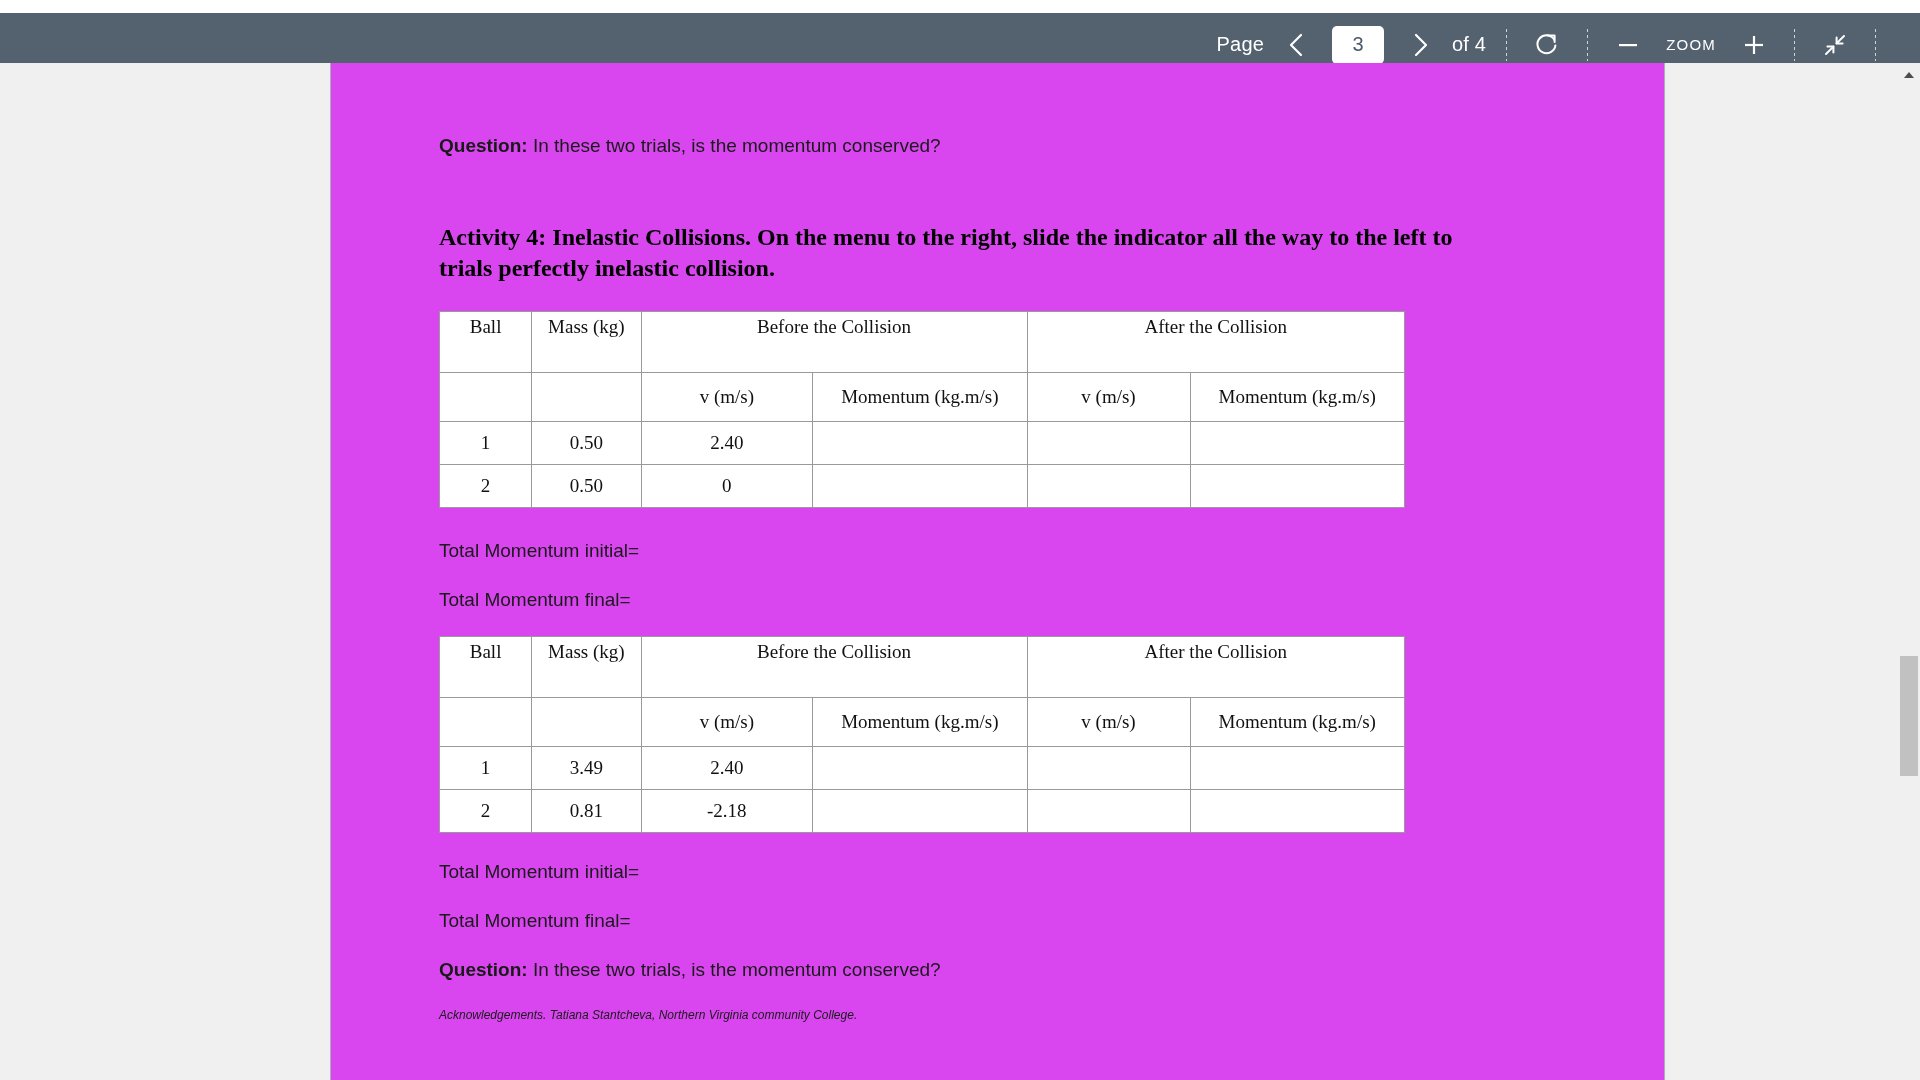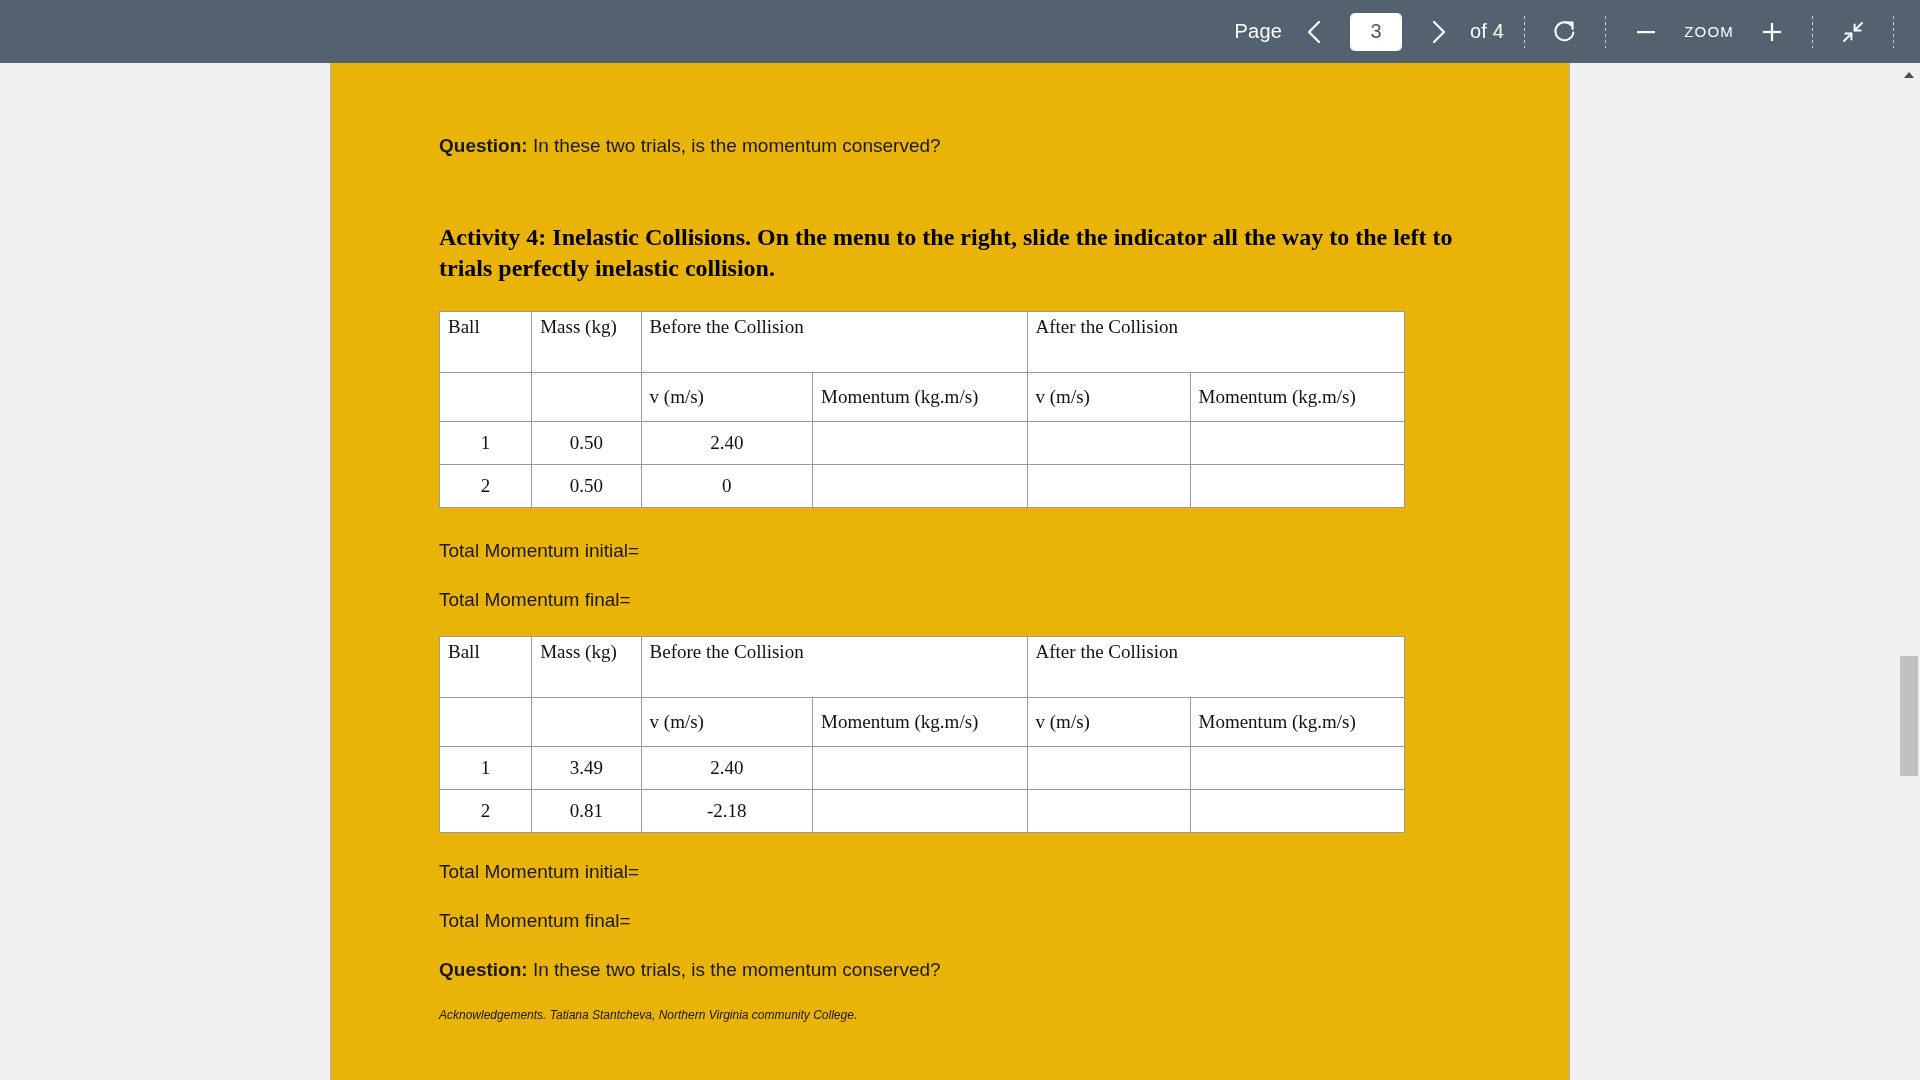--- a/index.html
+++ b/index.html
@@ -10,29 +10,29 @@
     width: 1920px;
     height: 1080px;
     overflow: hidden;
     background: #ffffff;
     font-family: "Liberation Sans", sans-serif;
   }
 
   
   .toolbar {
     position: absolute;
-    left: 0; top: 0;
+    left: 0; top: 13px;
     width: 1920px;
     height: 63px;
     background: #54616f;
     display: flex;
     align-items: center;
     justify-content: flex-end;
     box-sizing: border-box;
-    padding-right: 12px;
+    padding-right: 30px;
   }
   .tb-group {
     display: flex;
     align-items: center;
     height: 63px;
   }
   .tb-label {
     color: #ffffff;
     font-size: 20px;
     letter-spacing: .2px;
@@ -95,23 +95,23 @@
     height: 1017px;
     background: #f0f0f0;
     overflow: hidden;
   }
 
   
   .page-sheet {
     position: absolute;
     left: 330px;
     top: 0;
-    width: 1240px;
+    width: 1335px;
     height: 1017px;
-    background: #eab308;
+    background: #d946ef;
     border-left: 1px solid #aab0b6;
     border-right: 1px solid #aab0b6;
     box-sizing: border-box;
   }
   .page-body {
     position: absolute;
     left: 108px;
     top: 0px;
     width: 1060px;
   }
@@ -152,20 +152,21 @@
     font-family: "Liberation Serif", serif;
     font-size: 19px;
     color: #111111;
     background: #ffffff;
   }
   table.phys td {
     border: 1px solid #9a9a9a;
     padding: 4px 8px;
     vertical-align: top;
     background: #ffffff;
+    text-align: center;
   }
   table.phys td.c { text-align: center; vertical-align: middle; }
   table.phys tr.r-head td { height: 52px; }
   table.phys tr.r-sub  td { height: 40px; vertical-align: middle; }
   table.phys tr.r-data td { height: 34px; vertical-align: middle; }
 
   .col-ball { width: 86px; }
   .col-mass { width: 102px; }
   .col-v1   { width: 160px; }
   .col-mom1 { width: 200px; }

